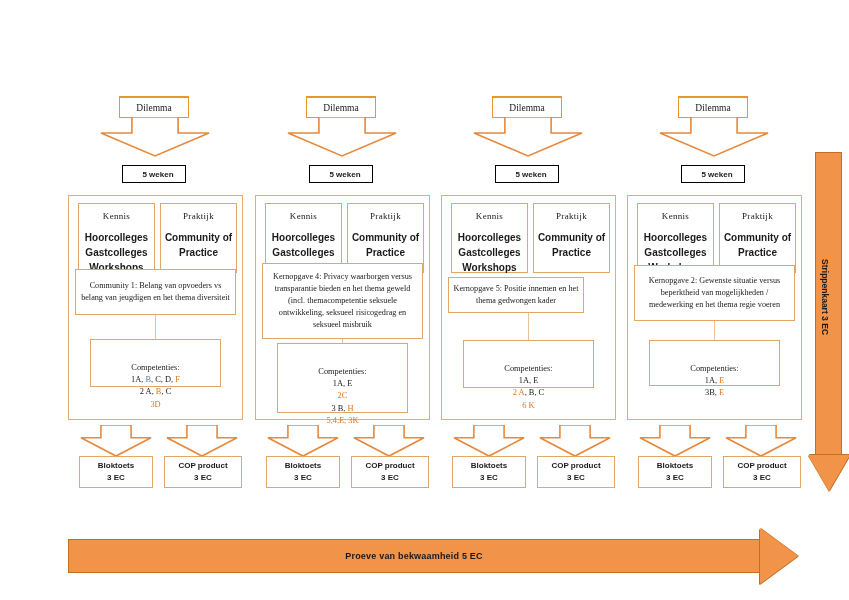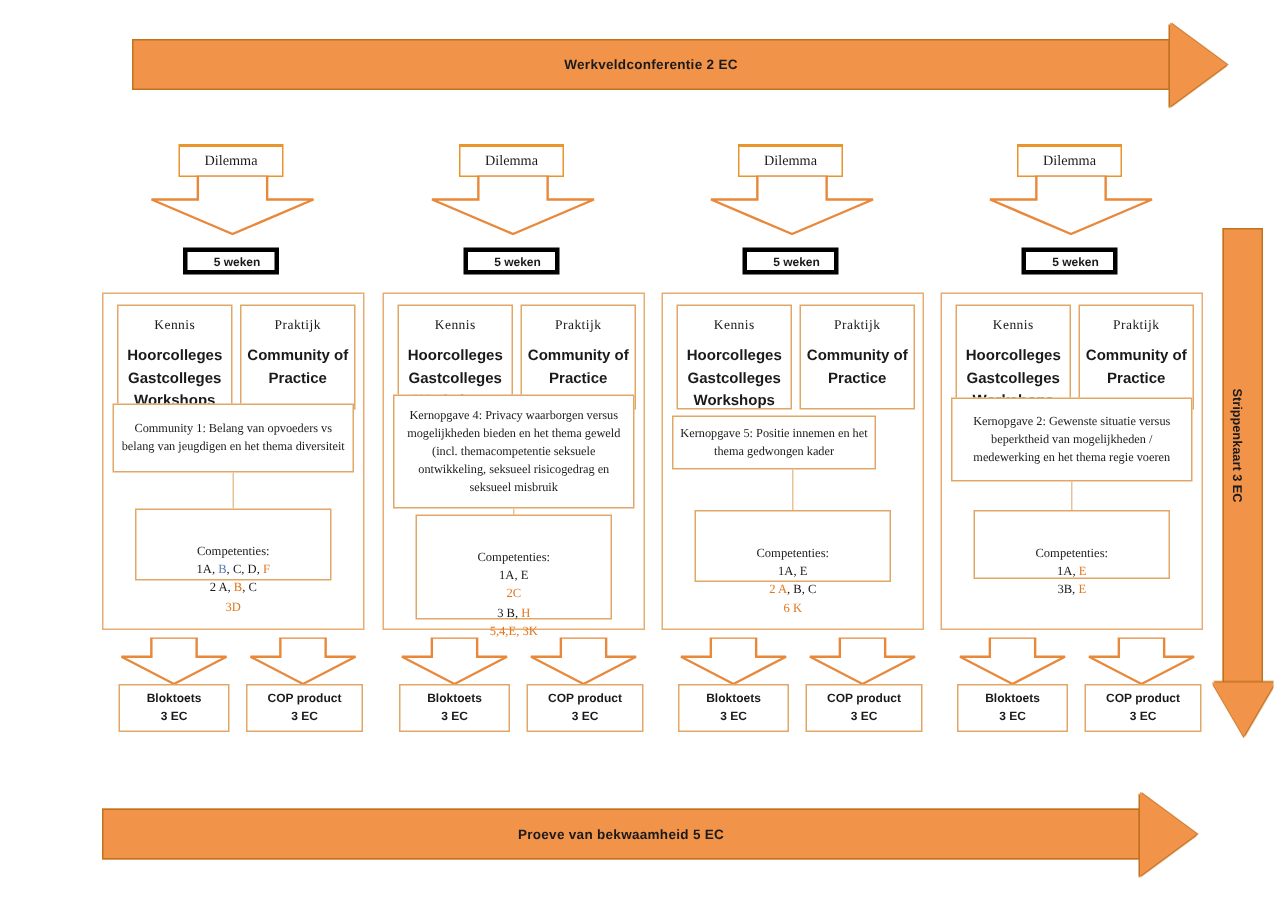--- a/index.html
+++ b/index.html
@@ -77,21 +77,21 @@
   .dilemma{
     display:flex;align-items:center;justify-content:center;
     font-size:9.5px;
     border:1px solid #E8952E;
     border-top:2px solid #E8952E;
   }
   .weken{
     display:flex;align-items:center;justify-content:center;
     font-family:"Liberation Sans", sans-serif;
     font-weight:bold;font-size:8px;
-    border:3px solid #000000;
+    border:1px solid #000000;
     padding-left:8px;
   }
 
   
   .down-arrow{position:absolute;}
   .down-arrow svg{display:block;}
 
   
   .col-frame{
     position:absolute;
@@ -160,25 +160,20 @@
     position:absolute;
     background:#E8C39A;
     width:1px;
   }
 </style>
 </head>
 <body>
 
 <div class="stage">
 
-  <div class="h-arrow" id="top-arrow" style="left:88px;top:15px;width:730px;height:56px;">
-    <div class="shaft" style="width:692px;"></div>
-    <div class="head" style="left:692px;"></div>
-    <div class="h-label" style="width:692px;">Werkveldconferentie 2 EC</div>
-  </div>
 
   <div class="h-arrow" id="bottom-arrow" style="left:68px;top:528px;width:730px;height:56px;">
     <div class="shaft" style="width:692px;"></div>
     <div class="head" style="left:692px;"></div>
     <div class="h-label" style="width:692px;">Proeve van bekwaamheid 5 EC</div>
   </div>
 
   <div id="v-arrow">
     <div class="v-shaft"></div>
     <div class="v-head"></div>
@@ -262,21 +257,21 @@
         <div class="sub" style="white-space: pre-line;">Hoorcolleges
 Gastcolleges
 Workshops</div>
       </div>
       <div class="head-box" style="left:347px;top:203px;width:77px;height:70px;">
         <div class="ttl">Praktijk</div>
         <div class="sub" style="white-space: pre-line;">Community of
 Practice</div>
       </div>
       <div class="kp-box" style="left:262px;top:263px;width:161px;height:76px;">
-        <span>Kernopgave 4: Privacy waarborgen versus mogelijkheden bieden en het thema geweld (incl. themacompetentie seksuele ontwikkeling, seksueel risicogedrag en seksueel misbruik</span>
+        <span>Kernopgave 4: Privacy waarborgen versus transparantie bieden en het thema geweld (incl. themacompetentie seksuele ontwikkeling, seksueel risicogedrag en seksueel misbruik</span>
       </div>
       <div class="connector" style="left:342px;top:339px;height:4px;"></div>
       <div class="comp-box" style="left:277px;top:343px;width:131px;height:70px;">
         <span class="clbl">Competenties:</span>
         <div><span>1A, E</span></div>
         <div><span class="or">2C</span></div>
         <div><span>3 B, </span><span class="or">H</span></div>
         <div><span class="or">5,4,E, 3K</span></div>
       </div>
       <div style="position:absolute;left:267px;top:425px;width:72px;height:32px;">

